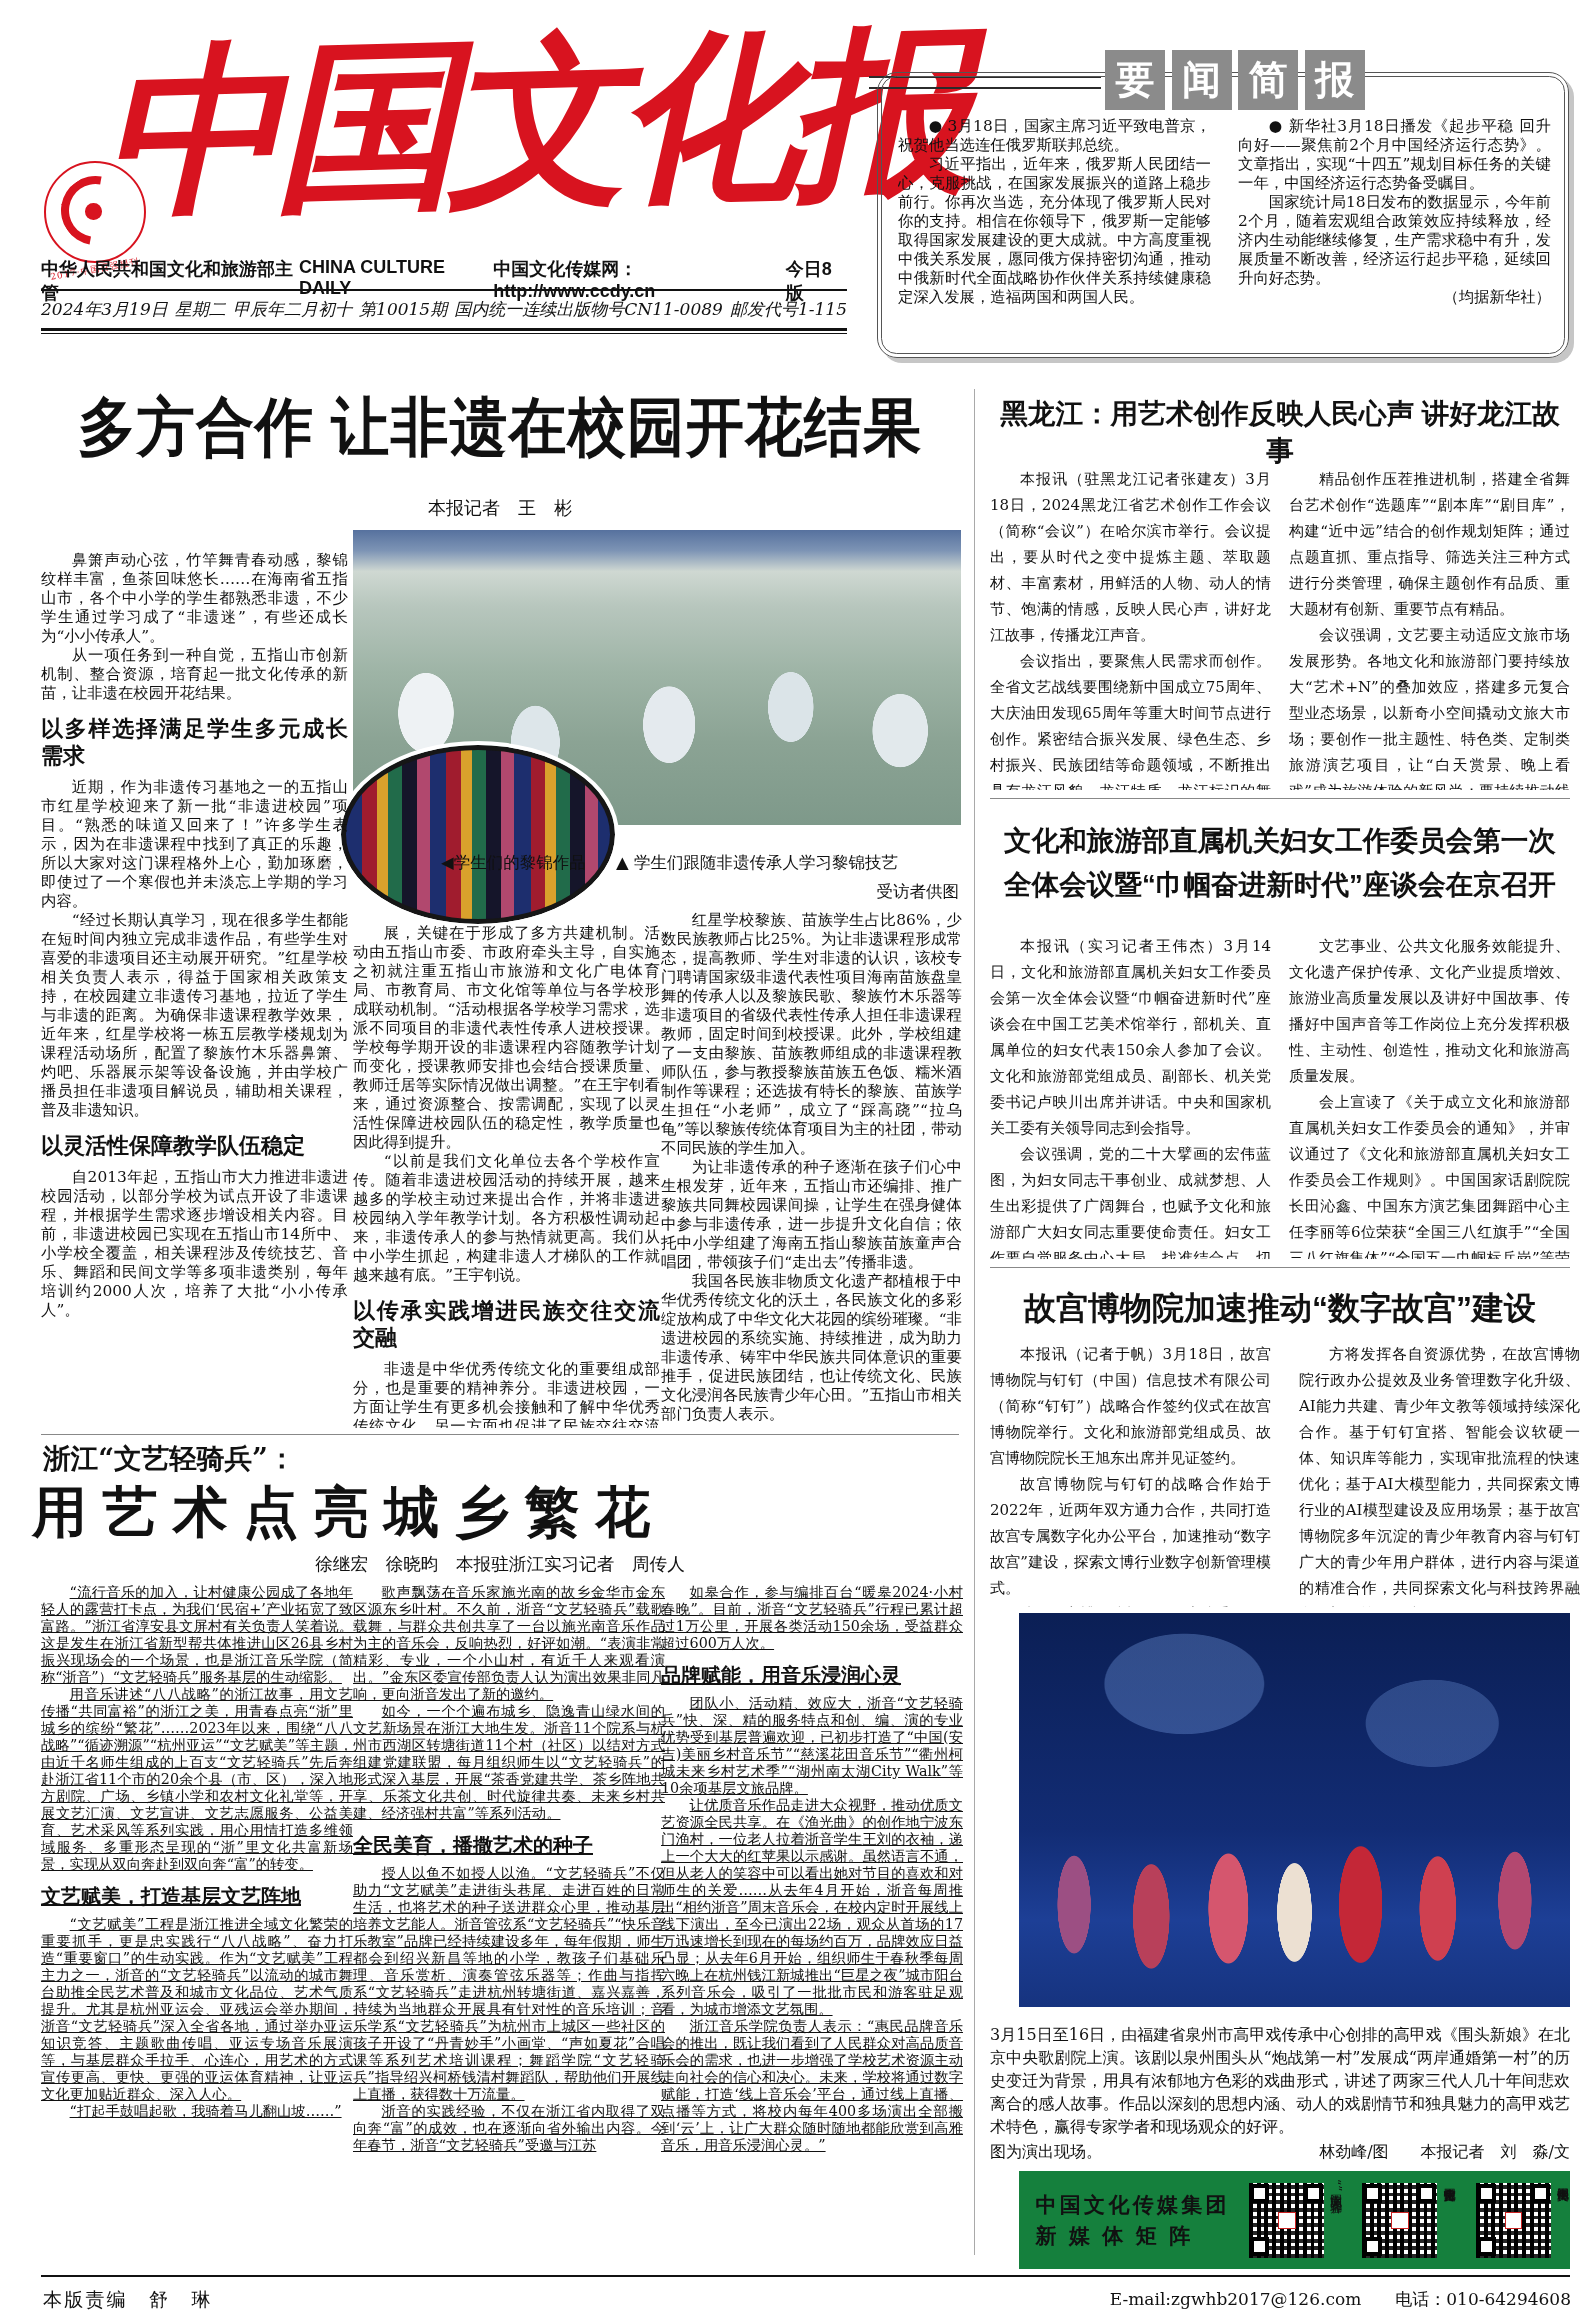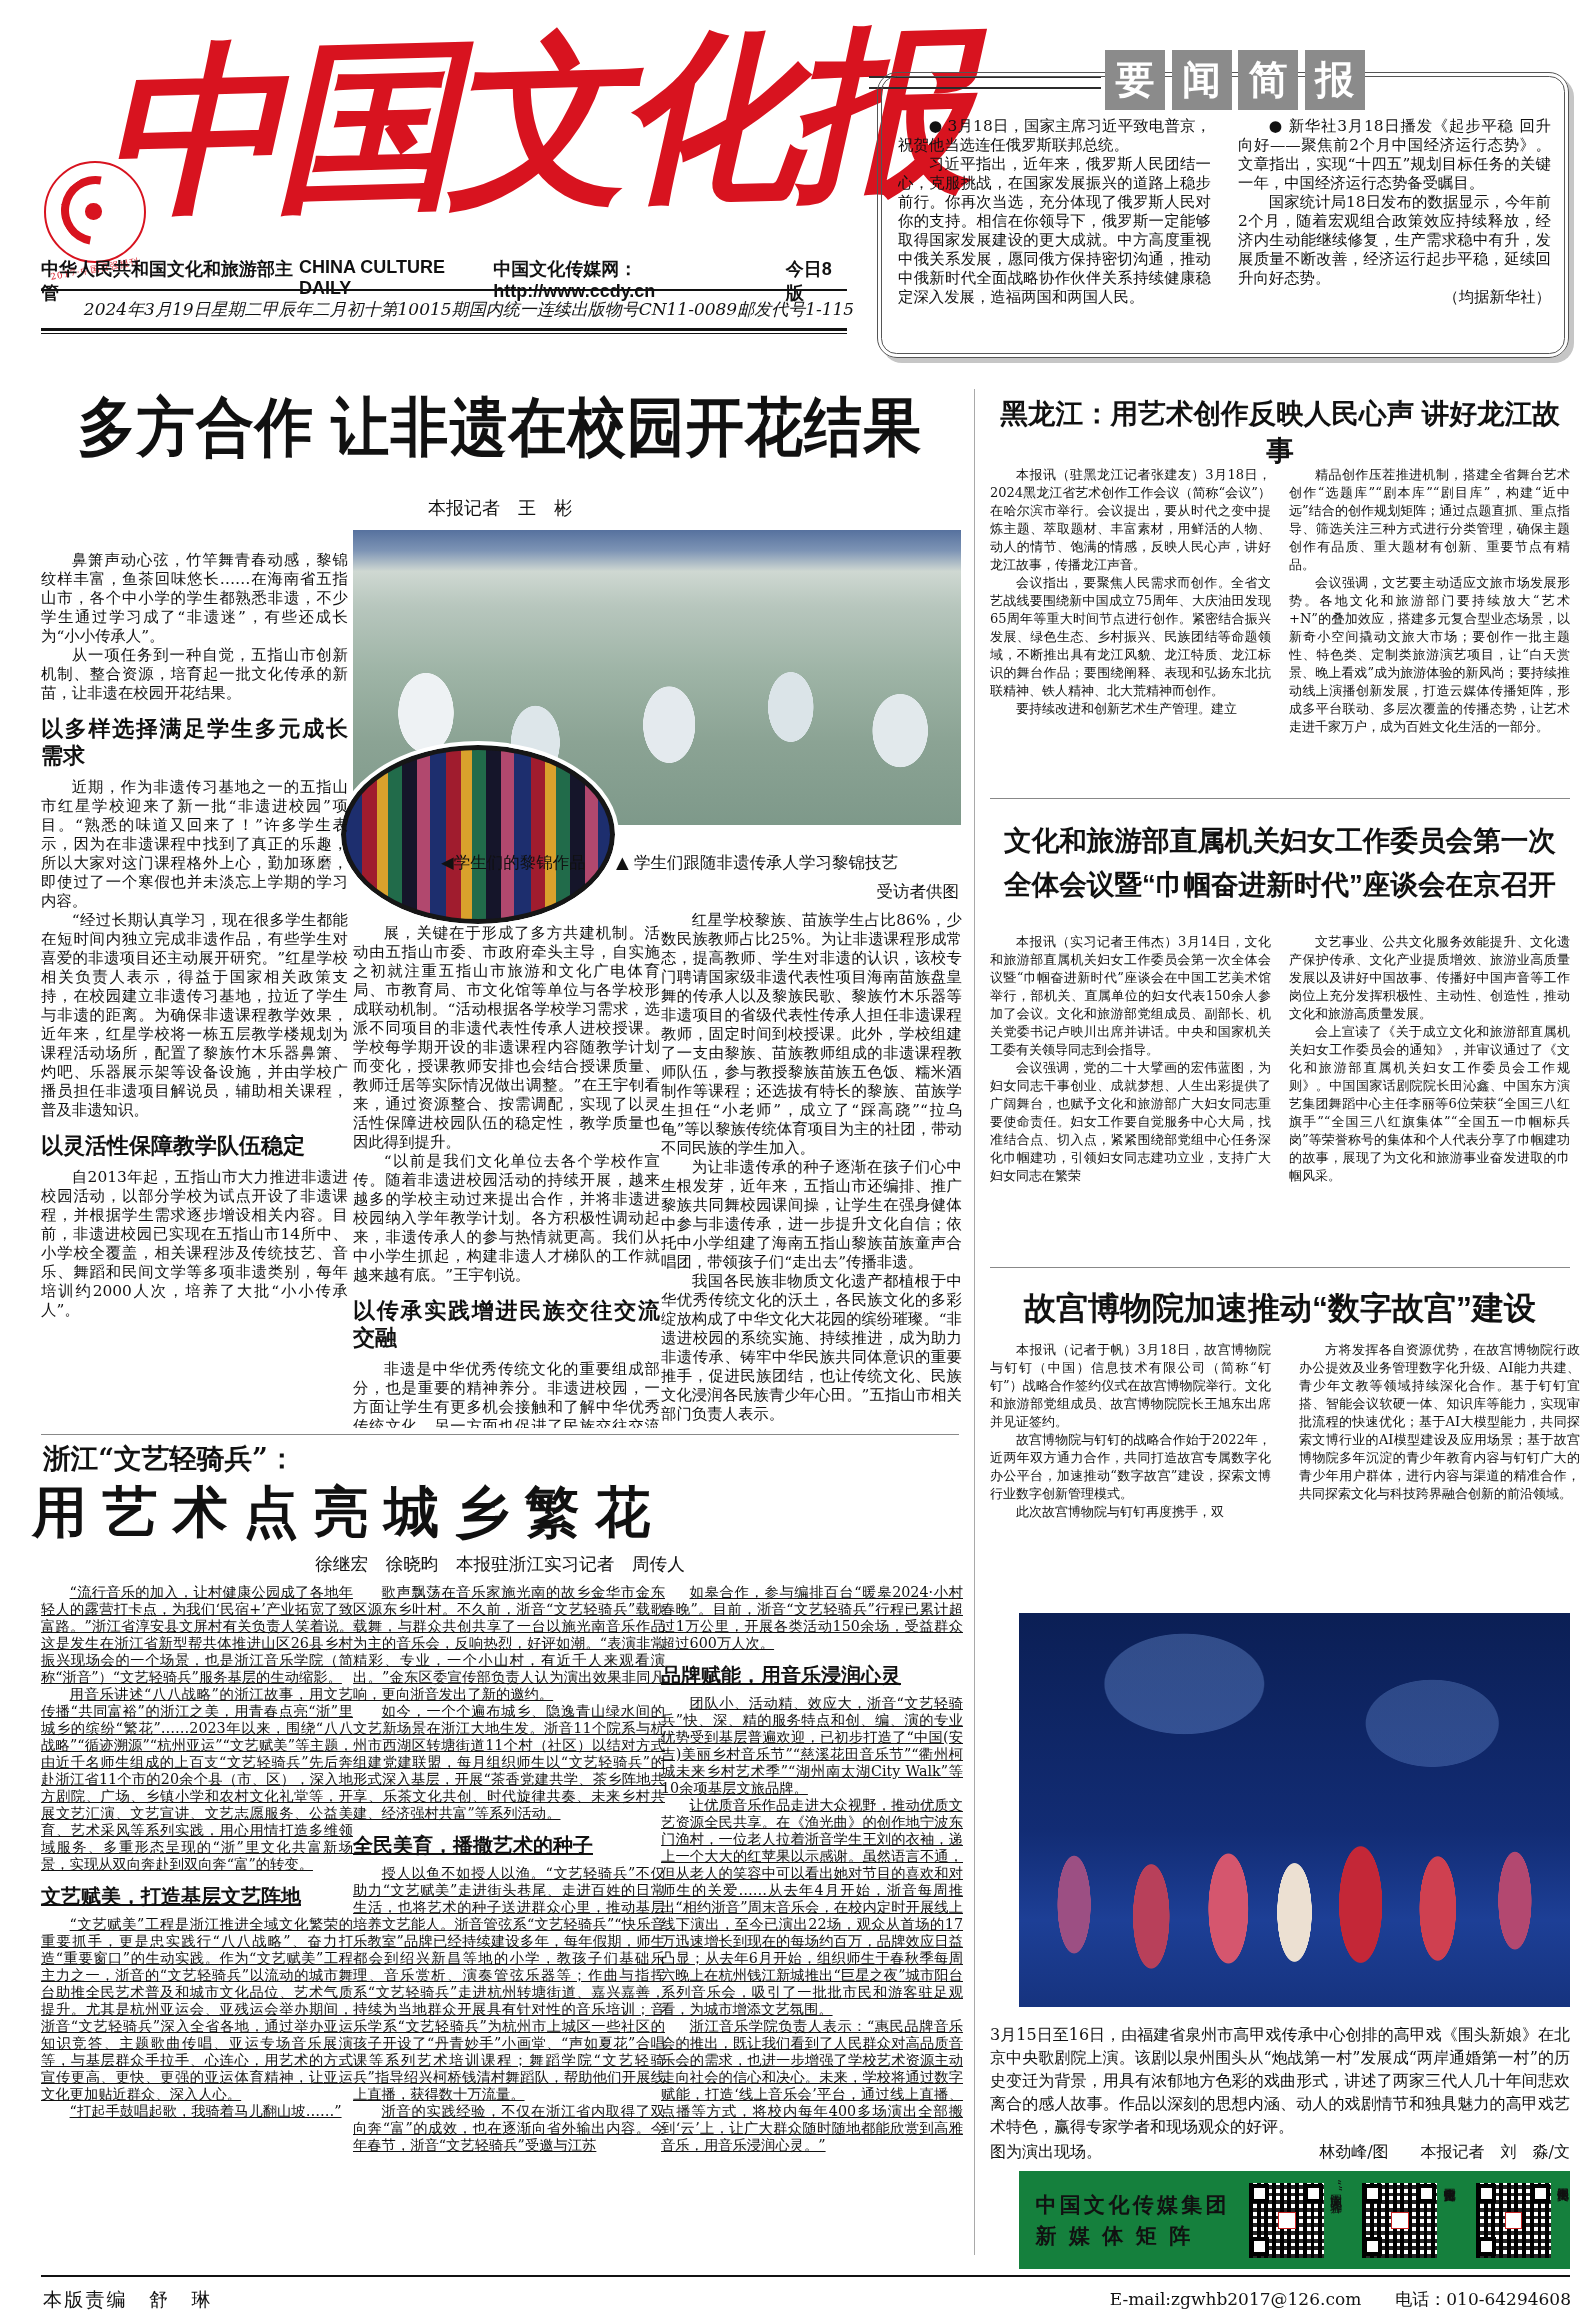--- a/index.html
+++ b/index.html
@@ -14,39 +14,39 @@
   .logo-circle::before{content:"";position:absolute;left:15.4px;top:13.2px;width:53px;height:53px;
         border:8.8px solid #d8131f;border-color:#d8131f transparent transparent #d8131f;
         border-radius:50%;transform:rotate(-35deg);}
   .logo-circle::after{content:"";position:absolute;left:39px;top:40px;width:16.5px;height:16.5px;
         background:#d8131f;border-radius:50%;}
   .logo-badge{left:29px;top:264px;width:132px;font-size:8.8px;color:#d8131f;text-align:center;
         letter-spacing:1.1px;transform:rotate(-10deg);}
   .info-row1{left:41px;top:257px;width:806px;display:flex;justify-content:space-between;
         font-family:"Liberation Sans",sans-serif;font-weight:bold;font-size:18px;}
   .hrule{background:#111;}
-  .info-row2{left:41px;top:298px;width:806px;display:flex;justify-content:center;
-        font-size:17px;font-style:italic;margin-left:25px;}
+  .info-row2{left:41px;top:298px;width:806px;display:flex;justify-content:space-between;
+        font-size:17px;font-style:italic;}
   
   .brief-box{left:877px;top:72px;width:690px;height:284px;border:1.7px solid #555;border-radius:20px;
         box-shadow:5px 5px 0 #c6c6c6;}
   .brief-box::before{content:"";position:absolute;inset:3.3px;border:1.1px solid #555;border-radius:15.4px;}
   .brief-dline{left:869px;top:76px;width:232px;height:8.8px;border-top:2.8px solid #2b2b2b;border-bottom:2.8px solid #2b2b2b;}
   .brief-squares{left:1105px;top:50px;display:flex;gap:6.6px;}
   .brief-squares .sq{width:60px;height:60px;background:#8b8b8b;color:#fff;display:flex;align-items:center;
         justify-content:center;font-family:"Liberation Sans",sans-serif;font-weight:bold;font-size:39px;}
   .brief-col{font-size:15.4px;line-height:19px;text-align:justify;overflow:hidden;}
   
   .col{text-align:justify;overflow:hidden;}
   .col p{margin:0;text-indent:2em;}
   .col p.r{text-align:right;text-indent:0;}
   .subhead{font-family:"Liberation Sans",sans-serif;font-weight:bold;text-indent:0;}
   .mcol{font-size:15.4px;line-height:19px;}
   .mcol .subhead{font-size:22px;margin:13.2px 0 8.8px 0;line-height:1.2;}
-  .rcol{font-size:13px;line-height:18px;}
+  .rcol{font-size:15px;line-height:26px;}
   .bcol{font-size:14.3px;line-height:17px;text-decoration:underline;}
   .bcol .subhead{font-size:20px;margin:11px 0 7.7px 0;line-height:1.2;}
   
   .main-title{left:41px;top:385px;width:918px;text-align:center;font-family:"Liberation Sans",sans-serif;
         font-weight:900;font-size:58px;letter-spacing:1.1px;transform:scaleY(1.1);transform-origin:top;}
   .main-byline{left:41px;top:496px;width:918px;text-align:center;font-size:18px;}
   .r-title{font-family:"Liberation Sans",sans-serif;font-weight:900;text-align:center;}
   .b-kicker{left:43px;top:1440px;font-size:27.6px;font-weight:bold;font-family:"DejaVu Serif",serif;}
   .b-title{left:32px;top:1476px;width:918px;text-align:left;font-family:"Liberation Sans",sans-serif;
         font-weight:900;font-size:55px;letter-spacing:15.4px;}

